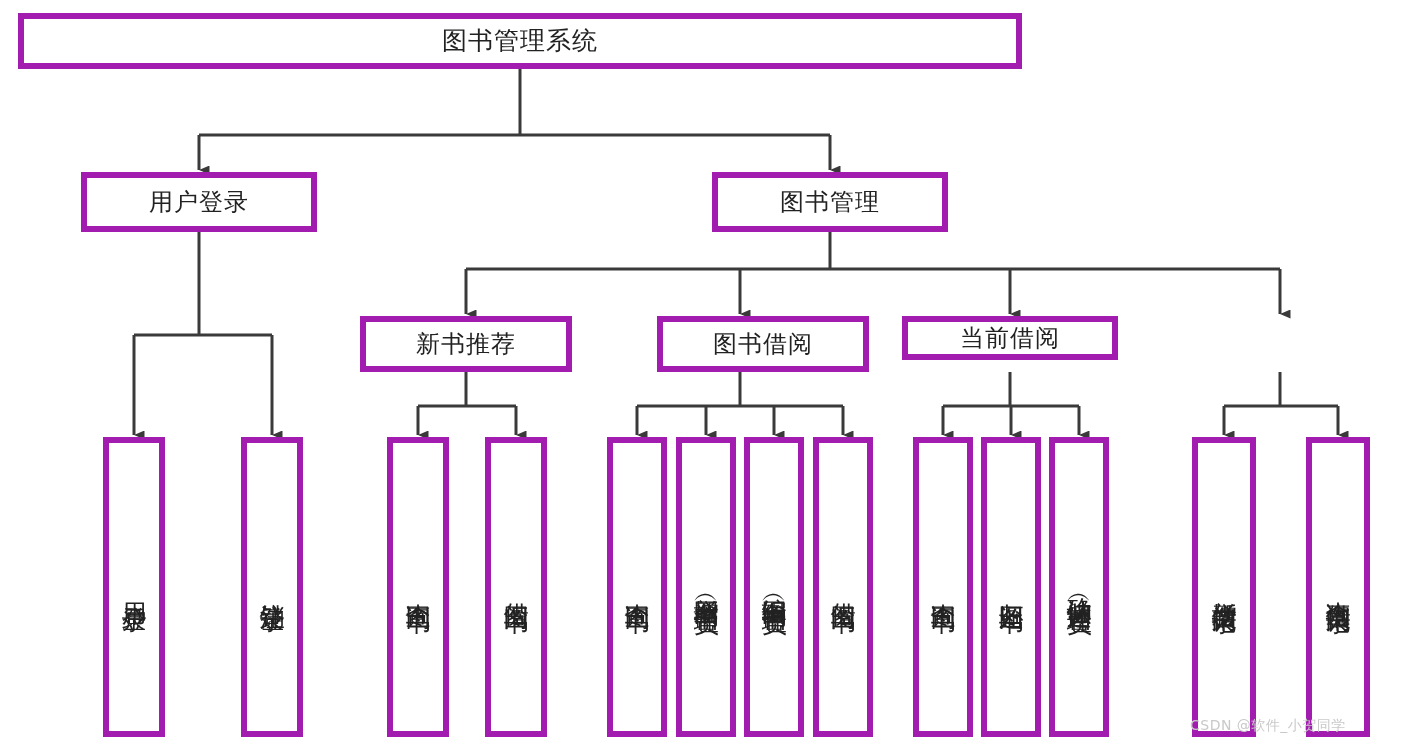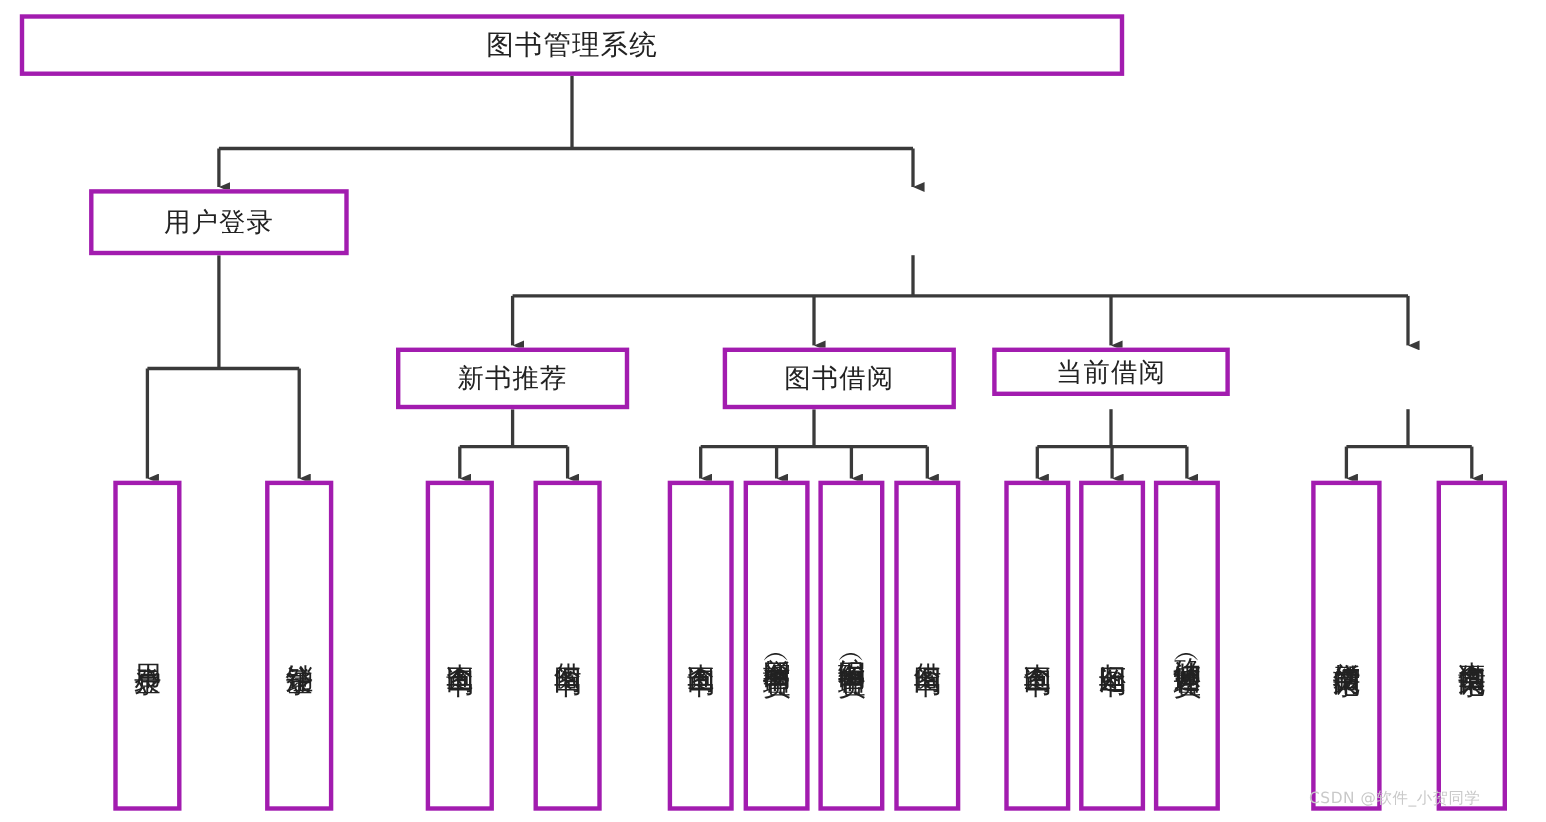--- a/index.html
+++ b/index.html
@@ -21,21 +21,21 @@
   #edges {
     position: absolute;
     left: 0;
     top: 0;
     width: 1405px;
     height: 747px;
   }
   .node {
     position: absolute;
     box-sizing: border-box;
-    border: 4px solid #a21caf;
+    border: 6px solid #a21caf;
     background: #ffffff;
     display: flex;
     align-items: center;
     justify-content: center;
     color: #222222;
     z-index: 2;
   }
   .node.horizontal {
     font-size: 24px;
     letter-spacing: 1px;
@@ -116,20 +116,23 @@
       </g>
   </svg>
 
   <div class="node horizontal root" id="n-root" style="left: 18px; top: 13px; width: 1004px; height: 56px;">
     <span>图书管理系统</span>
   </div>
 
   <div class="node horizontal" id="n-l1-0" style="left: 81px; top: 172px; width: 236px; height: 60px;">
     <span>用户登录</span>
   </div>
+  <div class="node horizontal" id="n-l1-1" style="left: 712px; top: 172px; width: 236px; height: 60px;">
+    <span>图书管理</span>
+  </div>
 
   <div class="node horizontal" id="n-l2-0" style="left: 360px; top: 316px; width: 212px; height: 56px; justify-content: center;">
     <span>新书推荐</span>
   </div>
   <div class="node horizontal" id="n-l2-1" style="left: 632px; top: 316px; width: 212px; height: 56px; margin-left: 25px;">
     <span>图书借阅</span>
   </div>
   <div class="node horizontal" id="n-l2-2" style="left: 902px; top: 316px; width: 216px; height: 44px;">
     <span>当前借阅</span>
   </div>

